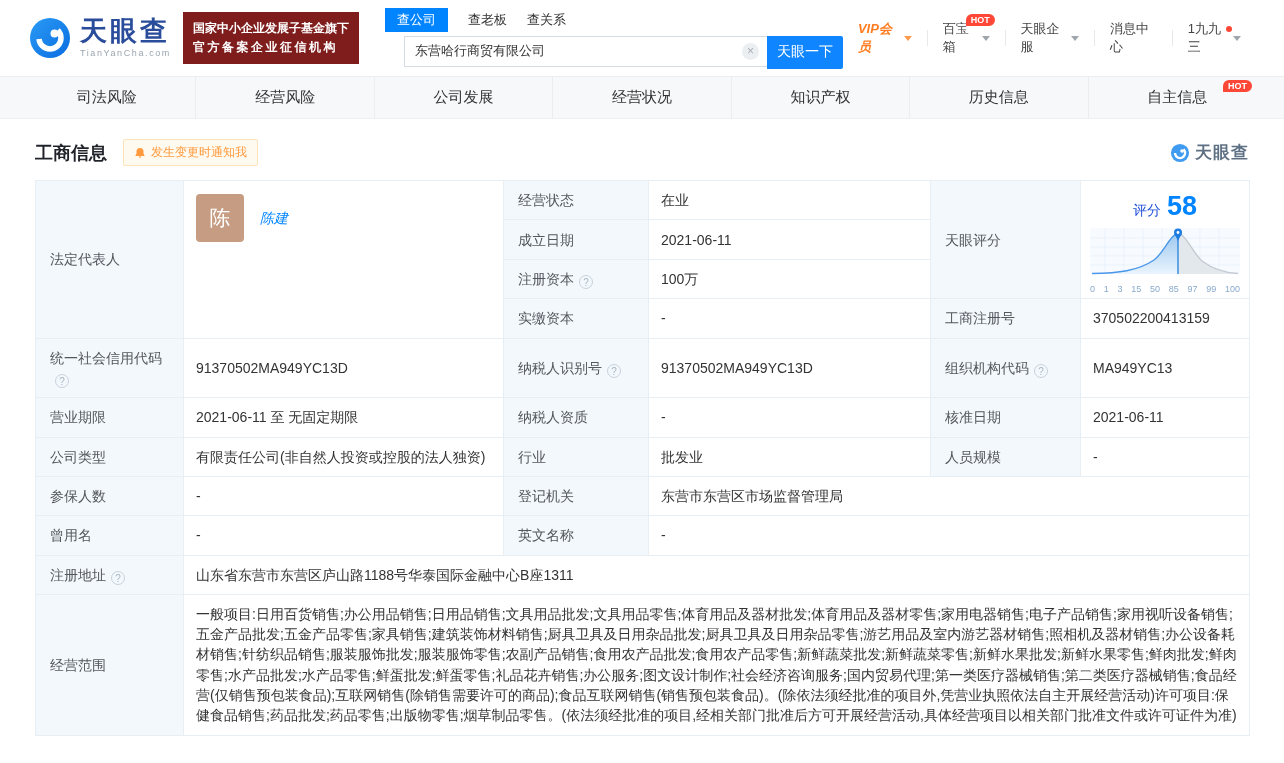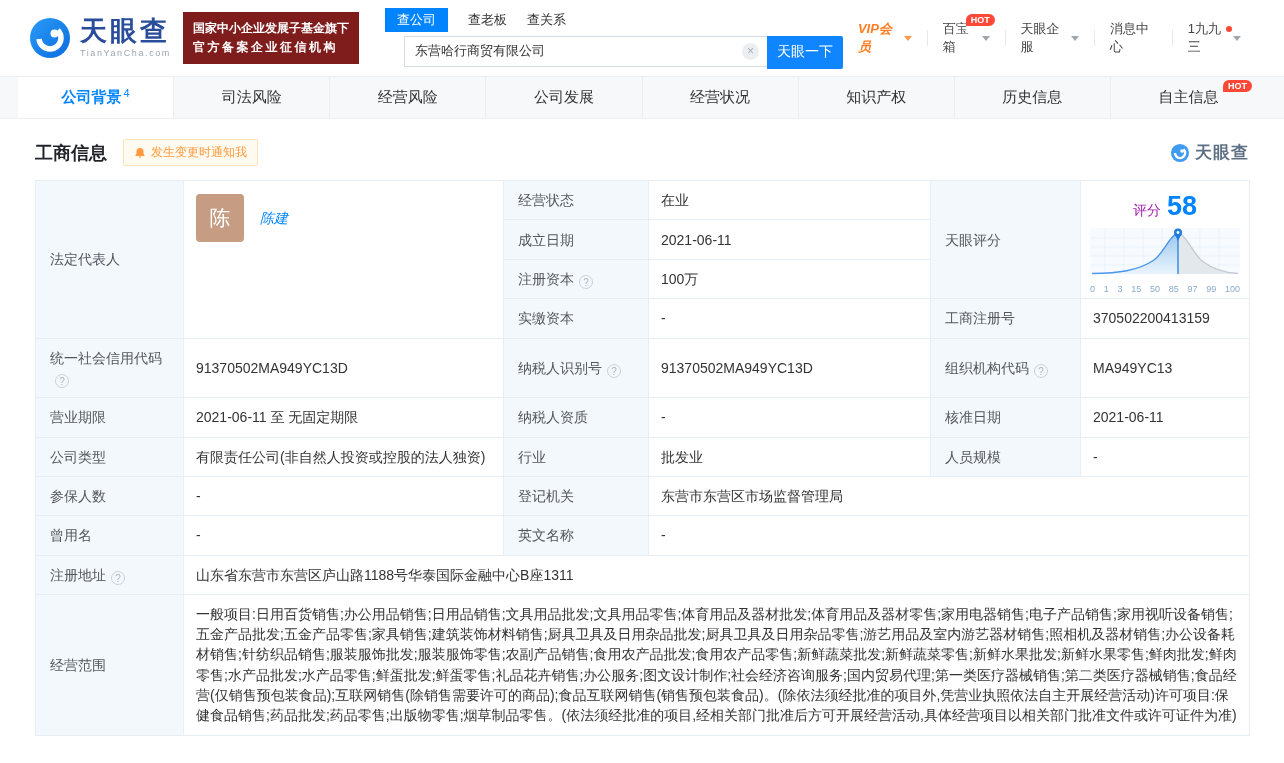--- a/index.html
+++ b/index.html
@@ -64,21 +64,21 @@
   .qicon { display:inline-block; width:14px; height:14px; border:1px solid #c8d2dc; border-radius:50%;
     color:#aab6c2; font-size:10px; line-height:13px; text-align:center; margin-left:5px; vertical-align:-2px; cursor:pointer; }
   .legal-rep { display:flex; align-items:flex-start; gap:16px; padding-top:4px; }
   .avatar { width:48px; height:48px; border-radius:4px; background:#c69c82; color:#fff; font-size:21px;
     display:flex; align-items:center; justify-content:center; cursor:pointer; }
   .rep-name { color:#0084ff; font-size:14px; margin-top:14px; text-decoration:none; cursor:pointer;font-style:italic; }
   .dash { color:#333; }
   
   .score-cell { padding:6px 4px 2px 4px !important; }
   .score-head { text-align:center; margin-bottom:2px; }
-  .score-word { font-size:14px; color:#a21caf; }
+  .score-word { font-size:14px; color:#1d4ed8; }
   .score-num { font-size:27px; font-weight:bold; color:#0084ff; margin-left:6px; }
   .chart-wrap { width:150px; margin:0 auto; }
   .axis { display:flex; justify-content:space-between; font-size:9px; color:#88a9cc; margin-top:2px; }
   .scope-text { line-height:25px; }
 </style>
 </head>
 <body>
 
 <div class="header">
   <div class="logo">
@@ -135,24 +135,20 @@
     </div>
     <div class="menu-item">
       <span>1九九三</span>
       <span class="red-dot"></span>
       <span class="caret"></span>
     </div>
   </div>
 </div>
 
 <div class="nav">
-  <div class="nav-tab active">
-    <span>公司背景</span>
-    <span class="nav-count">4</span>
-  </div>
   <div class="nav-tab">
     <span>司法风险</span>
   </div>
   <div class="nav-tab">
     <span>经营风险</span>
   </div>
   <div class="nav-tab">
     <span>公司发展</span>
   </div>
   <div class="nav-tab">

